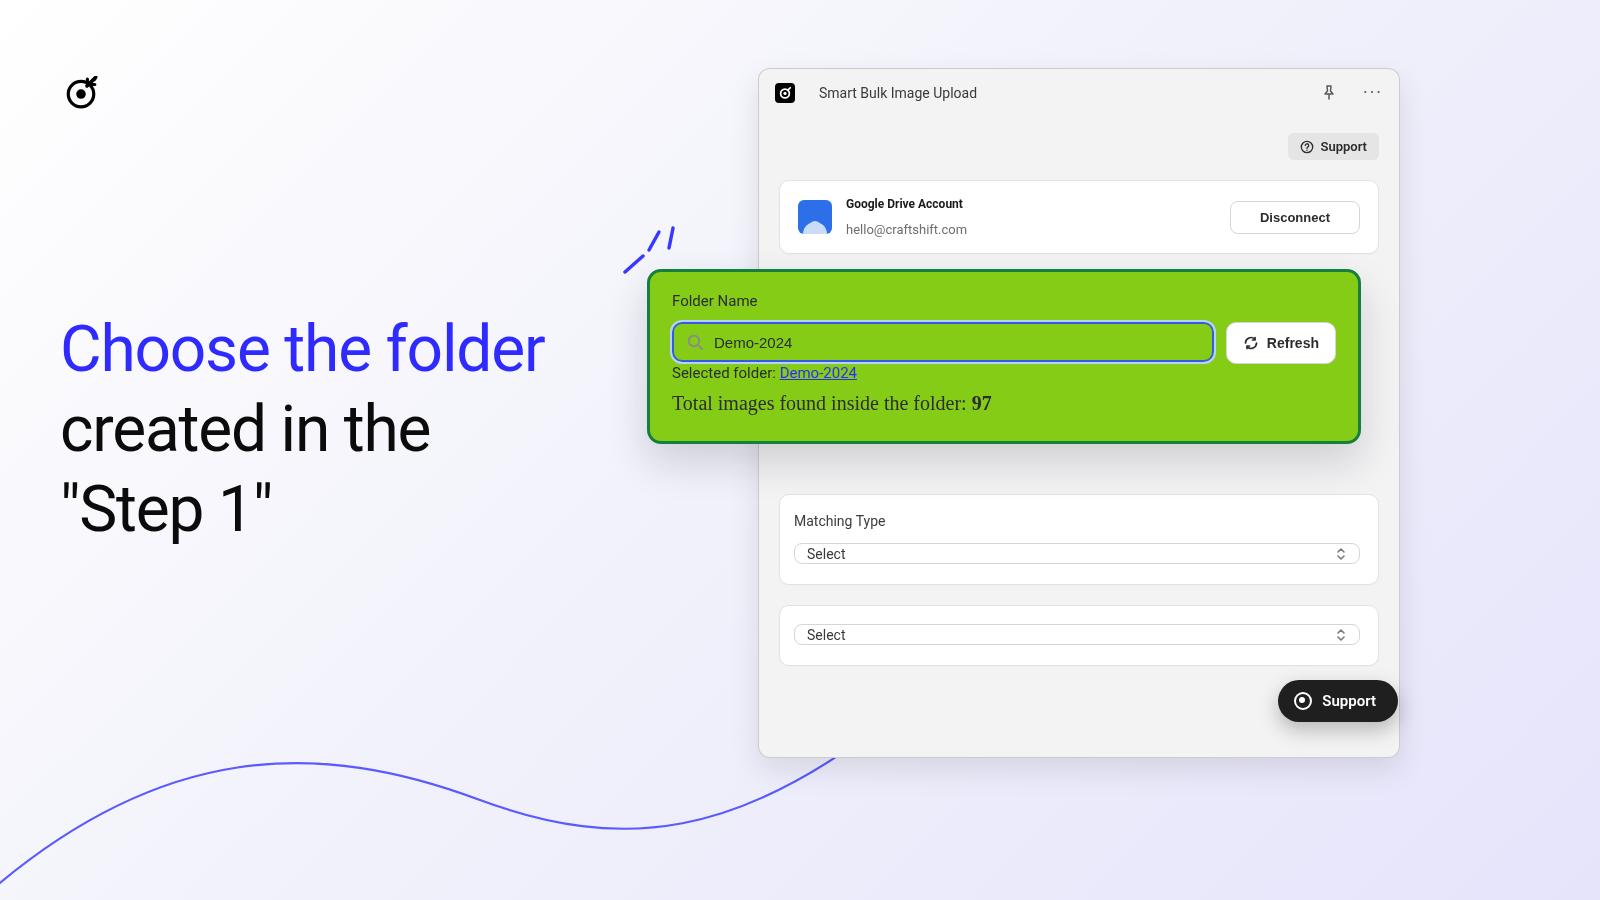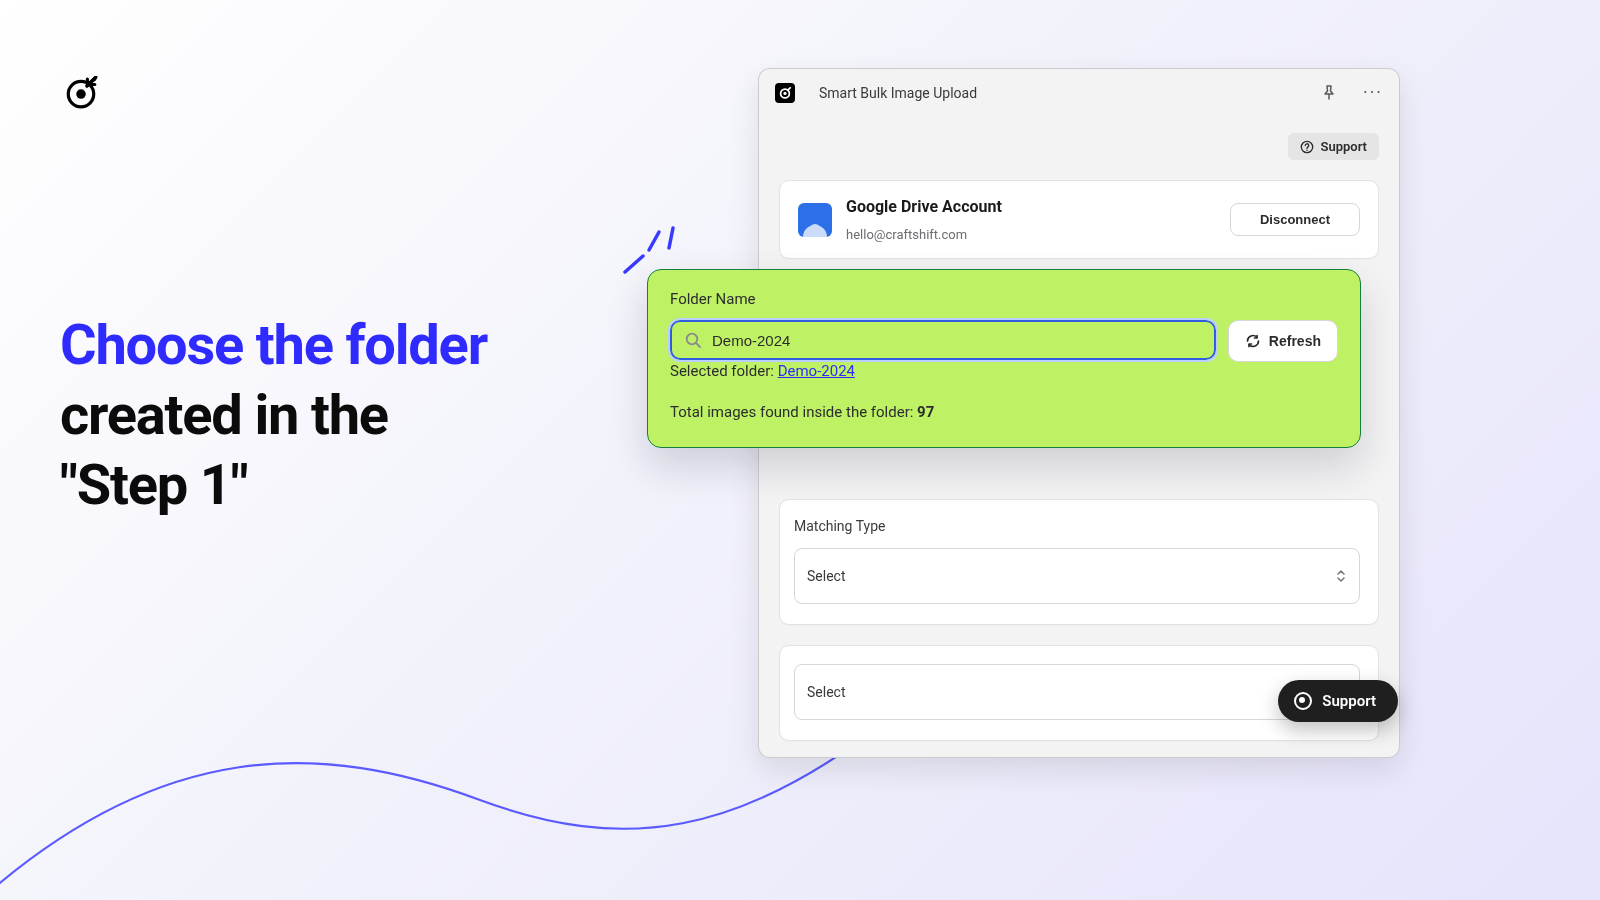--- a/index.html
+++ b/index.html
@@ -31,23 +31,23 @@
     top: 76px; left: 64px;
     width: 34px; height: 34px;
   }
   .logo svg { width: 34px; height: 34px; }
 
   
   .headline {
     position: absolute;
     left: 60px; top: 310px;
     width: 560px;
-    font-size: 56px;
+    font-size: 64px;
     line-height: 1.25;
-    font-weight: 700;
+    font-weight: 400;
     letter-spacing: -1.2px;
     color: #0b0b0b;
   }
   .headline .accent { color: #2f2bff; }
 
   
   .app {
     position: absolute;
     top: 68px; right: 200px;
     width: 642px; height: 690px;
@@ -103,44 +103,44 @@
     box-shadow: 0 1px 1px rgba(0,0,0,0.02);
   }
 
   .acct-card { padding: 16px 18px; display: flex; align-items: center; gap: 14px; }
   .avatar {
     width: 34px; height: 34px; border-radius: 6px; background: #2c6fe8;
     display: flex; align-items: flex-end; justify-content: center; overflow: hidden;
   }
   .avatar .head { width: 12px; height: 12px; background: #cbdcfb; border-radius: 50%; margin-bottom: 1px;}
   .avatar .body { position:absolute; width:24px; height:12px; background:#cbdcfb; border-top-left-radius:12px; border-top-right-radius:12px; margin-top:22px;}
-  .acct-text .name { font-size: 16px; font-weight: 700; color: #1b1b1b; }
+  .acct-text .name { font-size: 12px; font-weight: 700; color: #1b1b1b; }
   .acct-text .email { font-size: 13px; color: #6d6d72; margin-top: 11px; }
   .acct-card .spacer { flex: 1; }
   .btn-outline {
     background: #fff; border: 1px solid #d6d6d9; border-radius: 8px;
     padding: 8px 29px; font-size: 13px; font-weight: 600; color: #2c2c2c; cursor: pointer;
   }
 
   .select-card { padding: 18px 18px 20px 14px; }
   .select-card .lbl { font-size: 14px; color: #3c3c3d; margin-bottom: 14px; }
   .select-field {
-    width: 100%; height: 56px; border: 1px solid #d6d6d9; border-radius: 8px;
+    width: 100%; height: 21px; border: 1px solid #d6d6d9; border-radius: 8px;
     display: flex; align-items: center; justify-content: space-between;
     padding: 0 12px; font-size: 14px; color: #3a3a3a; cursor: pointer; background:#fff;
   }
   .chev-updown { width: 12px; height: 16px; color: #7a7a7e; }
 
   
   .folder-card {
     position: absolute;
     top: 200px; left: -112px;
     width: 714px;
-    background: #bef264;
-    border: 1px solid #15803d;
+    background: #84cc16;
+    border: 3px solid #15803d;
     border-radius: 14px;
     box-shadow: 0 18px 40px rgba(18, 18, 40, 0.16);
     padding: 20px 22px 26px 22px;
     z-index: 5;
   }
   .folder-card .lbl { font-size: 15px; color: #2d2d2f; margin-bottom: 12px; }
   .folder-row { display: flex; gap: 12px; align-items: stretch; }
   .search-wrap {
     flex: 1; position: relative;
     border: 2px solid #2f5fe0;
@@ -160,21 +160,21 @@
   }
   .refresh-btn {
     display: inline-flex; align-items: center; gap: 8px;
     border: 1px solid #d6d6d9; background: #fff; border-radius: 10px;
     padding: 12px 16px; font-size: 14px; font-weight: 600; color: #2c2c2c; cursor: pointer;
   }
   .refresh-btn svg { width: 16px; height: 16px; }
 
   .sel-line { font-size: 15px; color: #2d2d2f; }
   .sel-line a { color: #2f2bff; text-decoration: underline; cursor: pointer; }
-  .tot-line { margin-top: 23px; font-size: 15px; color: #2d2d2f; }
+  .tot-line { margin-top: 10px; font-size: 20px; color: #2d2d2f; font-family: Liberation Serif, serif; }
   .tot-line b { font-weight: 700; }
 
   
   .float-support {
     position: absolute;
     right: 202px; top: 680px;
     background: #1f1f1f; color: #fff;
     border-radius: 999px;
     padding: 12px 22px 12px 16px;
     display: inline-flex; align-items: center; gap: 10px;

